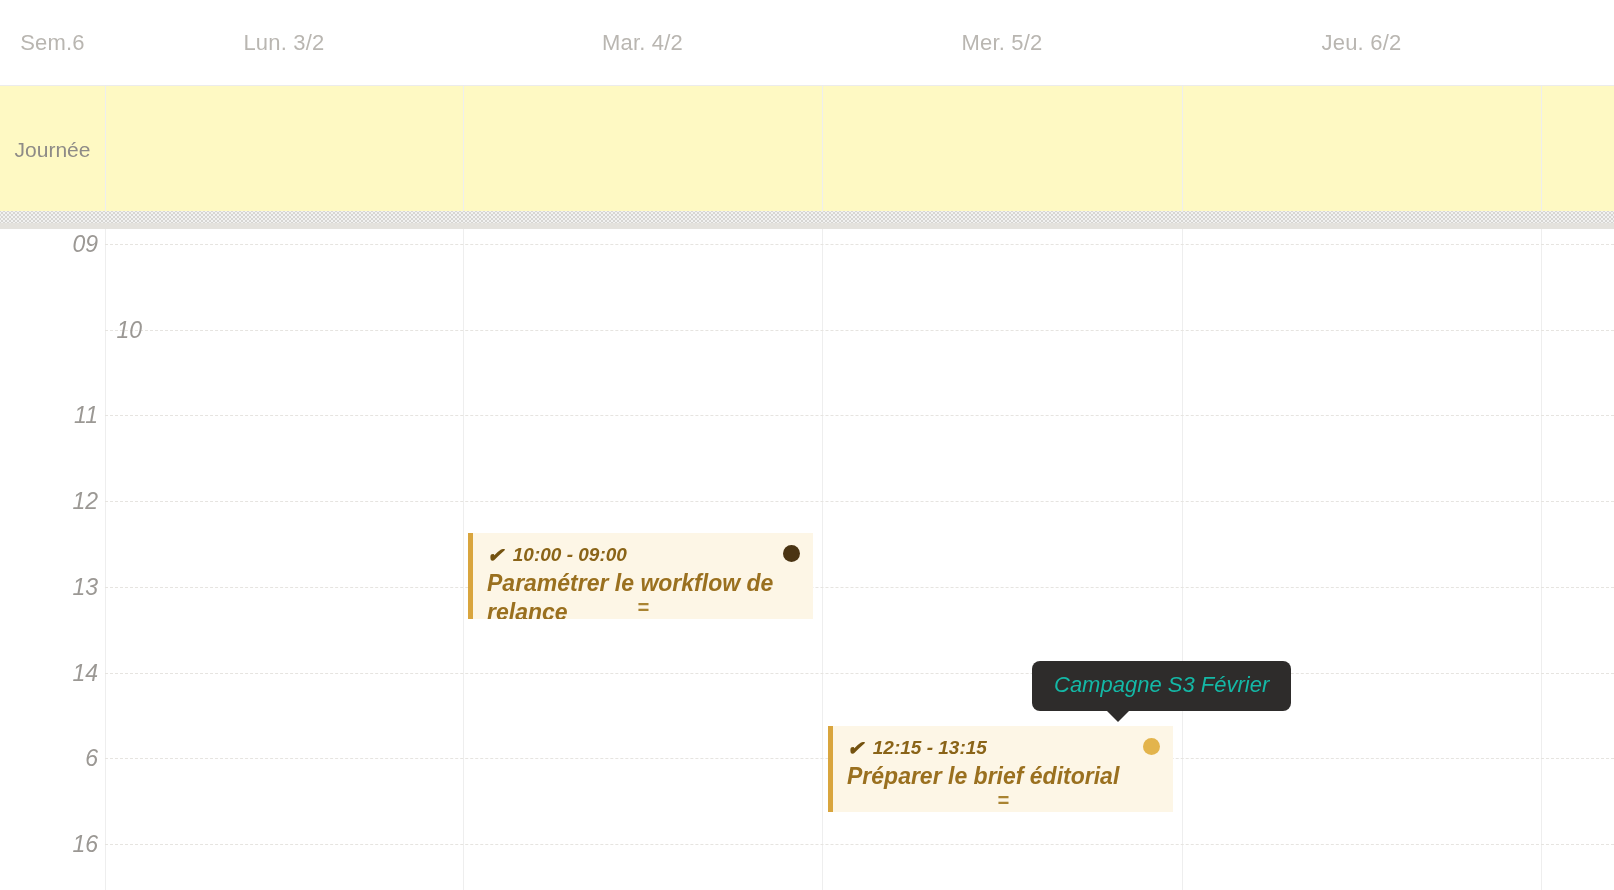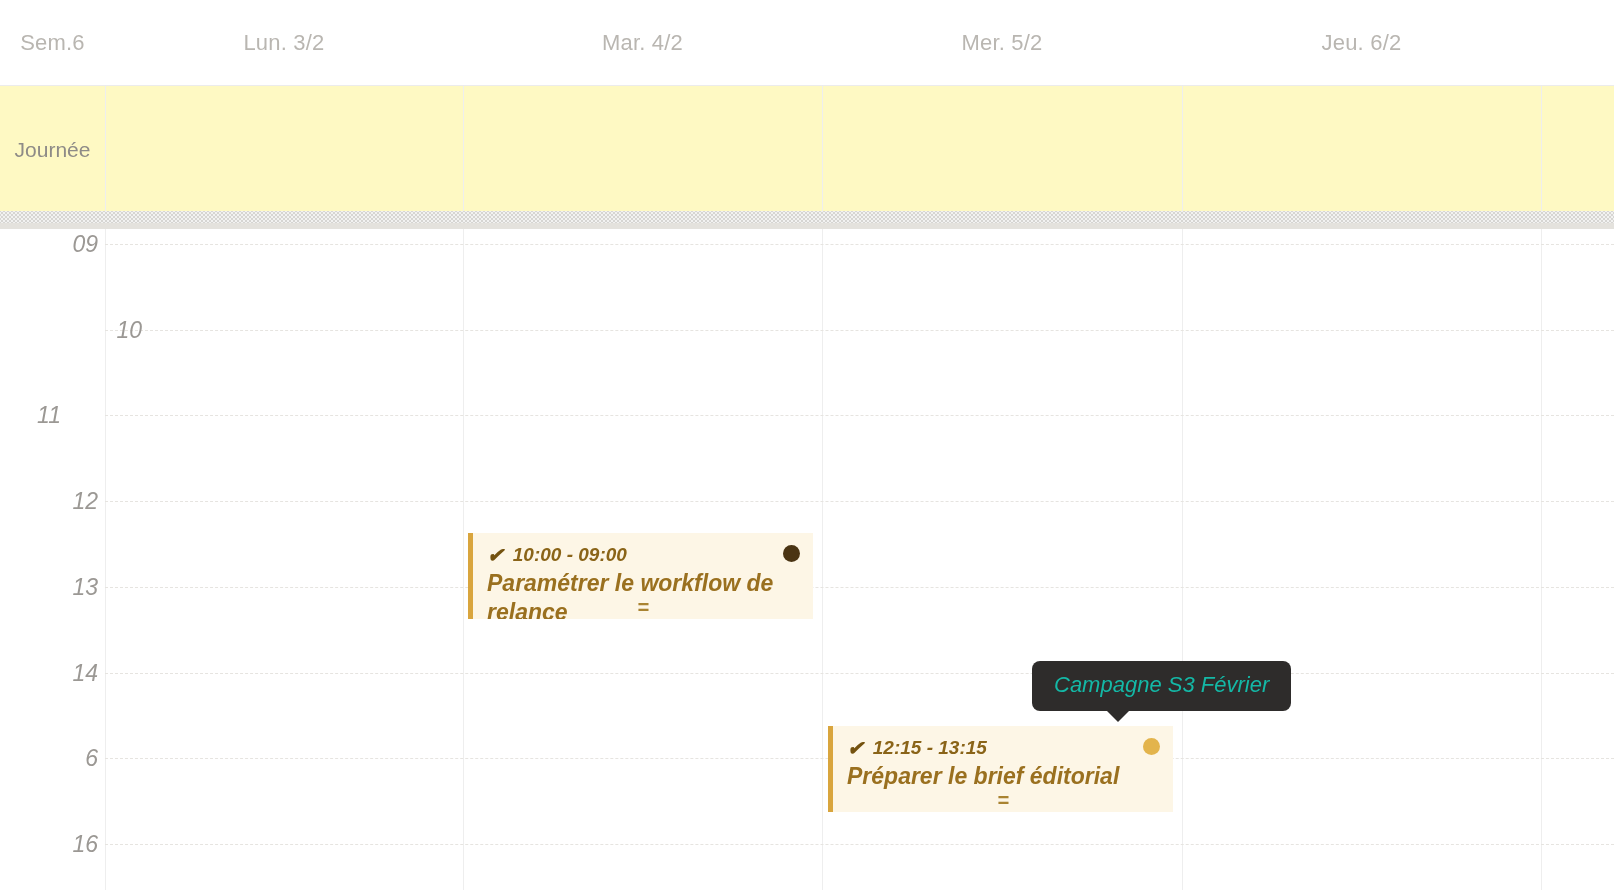--- a/index.html
+++ b/index.html
@@ -239,21 +239,21 @@
       <div class="col-line" style="left:822px;"></div>
       <div class="col-line" style="left:1182px;"></div>
       <div class="col-line" style="left:1541px;"></div>
 
       <div id="hours-container">
           <div class="hour-line" style="top: 45px;"></div>
           <div class="hour-label" style="top: 45px;">09</div>
           <div class="hour-line" style="top: 130.7px;"></div>
           <div class="hour-label" style="top: 130.7px; margin-left: 44px;">10</div>
           <div class="hour-line" style="top: 216.4px;"></div>
-          <div class="hour-label" style="top: 216.4px; text-align: center;">11</div>
+          <div class="hour-label" style="top: 216.4px;">11</div>
           <div class="hour-line" style="top: 302.1px;"></div>
           <div class="hour-label" style="top: 302.1px;">12</div>
           <div class="hour-line" style="top: 387.8px;"></div>
           <div class="hour-label" style="top: 387.8px;">13</div>
           <div class="hour-line" style="top: 473.5px;"></div>
           <div class="hour-label" style="top: 473.5px;">14</div>
           <div class="hour-line" style="top: 559.2px;"></div>
           <div class="hour-label" style="top: 559.2px;">6</div>
           <div class="hour-line" style="top: 644.9px;"></div>
           <div class="hour-label" style="top: 644.9px;">16</div>

